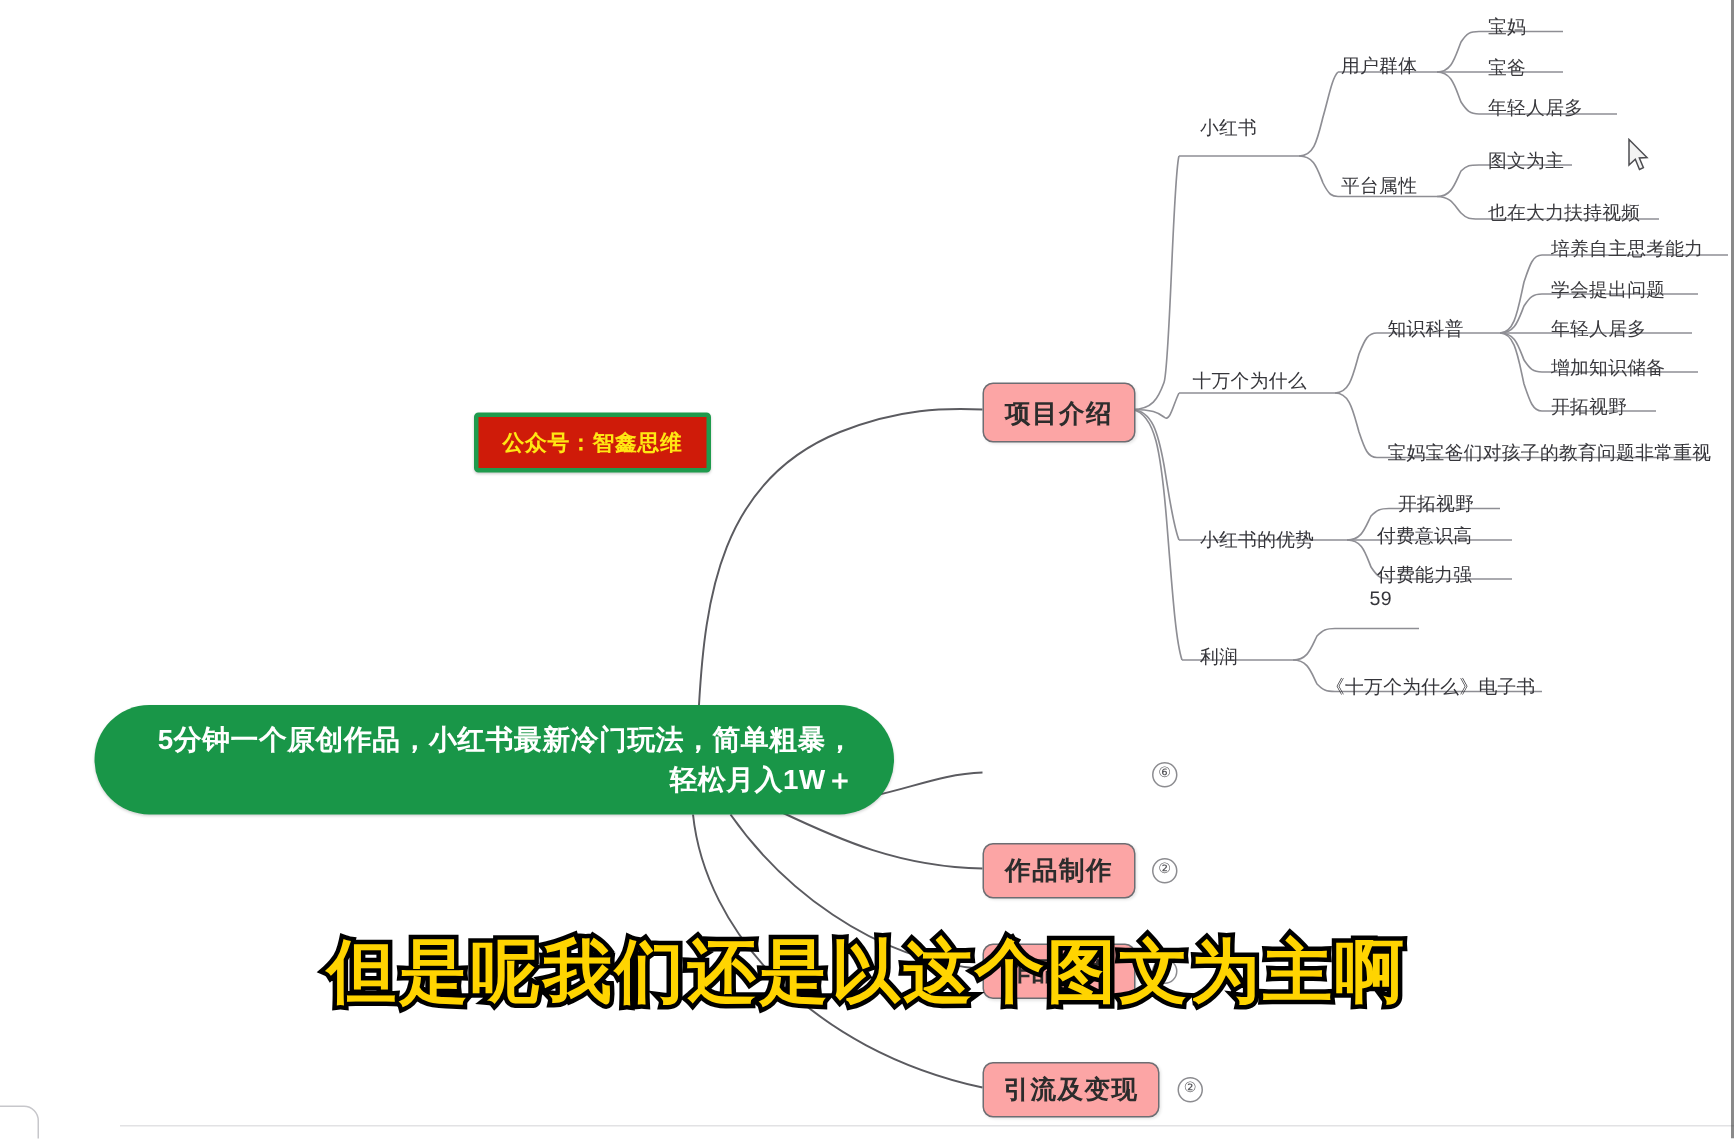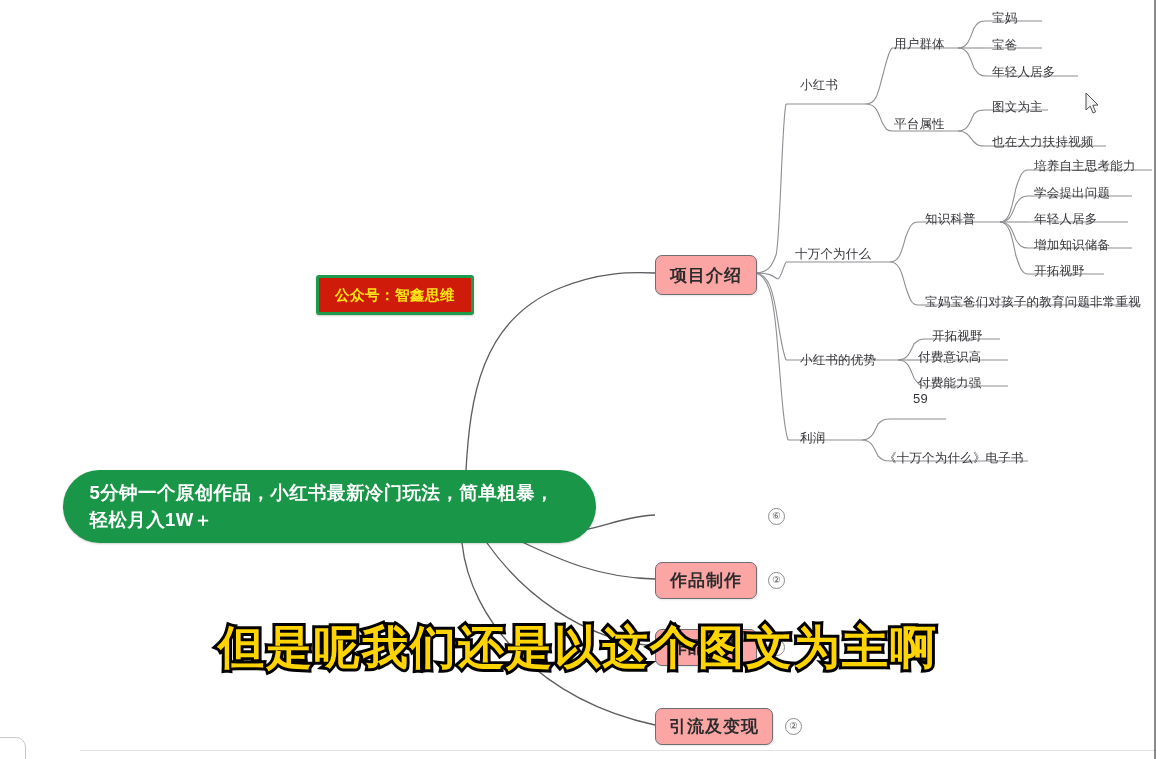--- a/index.html
+++ b/index.html
@@ -17,21 +17,21 @@
 
   
   .root-node{
     position:absolute;left:63px;top:470px;width:533px;height:73px;
     background:#199648;border-radius:38px;
     display:flex;align-items:center;justify-content:center;
     box-shadow:0 1px 2px rgba(0,0,0,.18);
   }
   .root-node .txt{
     color:#ffffff;font-size:18.5px;font-weight:bold;line-height:1.45;
-    text-align:left;letter-spacing:.4px;width:480px;
+    text-align:right;letter-spacing:.4px;width:480px;
   }
 
   
   .banner{
     position:absolute;left:316px;top:275px;width:152px;height:34px;
     background:#cf1b09;border:3px solid #1f9b4d;border-radius:3px;
     display:flex;align-items:center;justify-content:center;
     box-shadow:0 1px 2px rgba(0,0,0,.2);
   }
   .banner .txt{color:#ffe713;font-size:14.5px;font-weight:bold;letter-spacing:.5px;}

